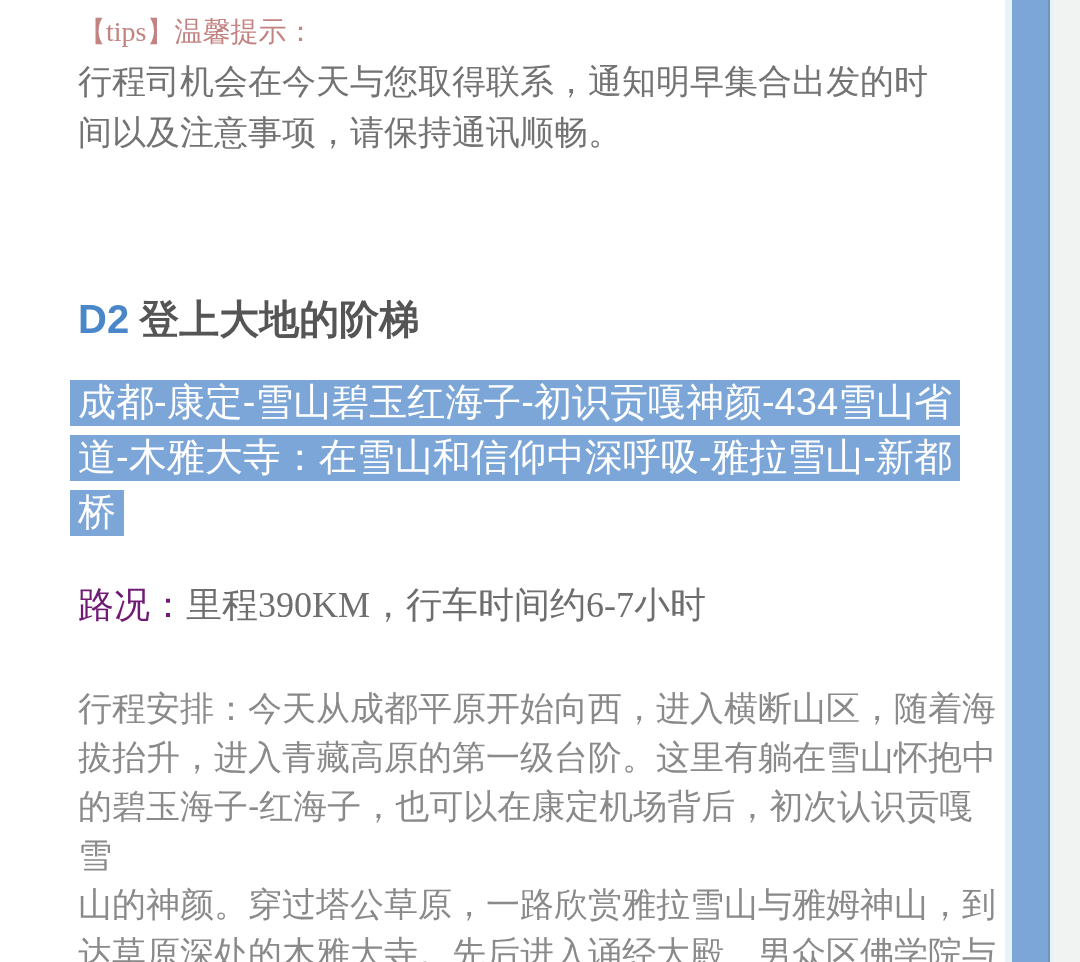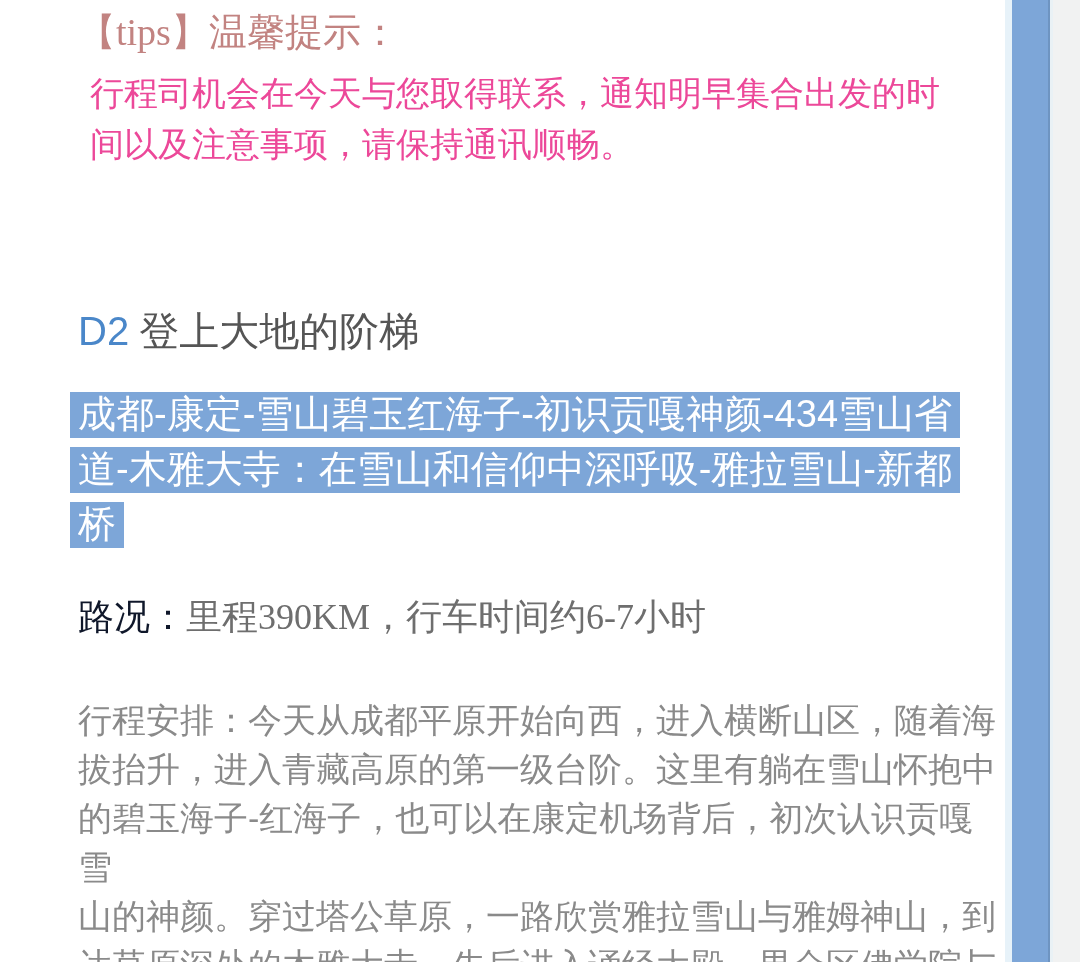--- a/index.html
+++ b/index.html
@@ -14,39 +14,39 @@
   .page {
     box-sizing: border-box;
     width: 1080px;
     height: 962px;
     padding: 8px 80px 0 78px;
   }
   
   .tips-heading {
     margin: 0;
     font-family: "Liberation Serif", "DejaVu Serif", serif;
-    font-size: 38px;
+    font-size: 28px;
     line-height: 48px;
     color: #C28381;
     white-space: pre-wrap;
   }
   .tips-body {
-    margin: 12px;
+    margin: 0;
     font-size: 34px;
     line-height: 51px;
-    color: #ec4899;
+    color: #737373;
     white-space: pre-wrap;
   }
   
   .day-section { margin-top: 135px; }
   .day-title {
     margin: 0;
     font-size: 40px;
     line-height: 52px;
-    font-weight: 400;
+    font-weight: 700;
     color: #555555;
   }
   .day-label { color: #4A87C9; margin-right: 10px; }
   
   .route {
     margin: 30px 0 0 -8px;
     font-size: 38px;
     line-height: 55px;
     white-space: pre-wrap;
     color: #ffffff;
@@ -60,21 +60,21 @@
   }
   
   .road {
     margin: 40px 0 0 0;
     font-family: "Liberation Serif", "DejaVu Serif", serif;
     font-size: 36px;
     line-height: 50px;
     color: #6E6E6E;
     white-space: pre-wrap;
   }
-  .road-label { color: #0f172a; }
+  .road-label { color: #701a75; }
   
   .itinerary {
     margin: 54px 0 0 0;
     font-size: 34px;
     line-height: 49px;
     color: #8A8A8A;
     white-space: pre-wrap;
   }
   
   .scroll-gap-left {

